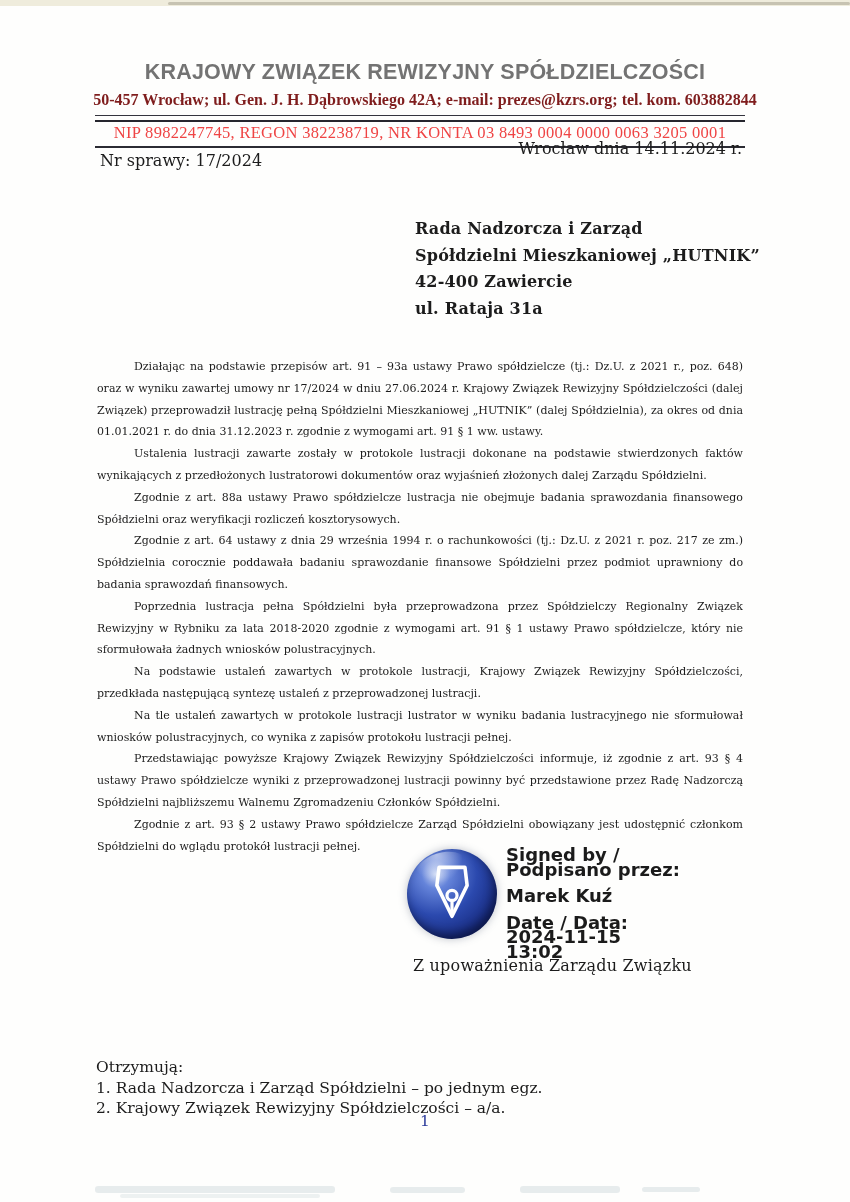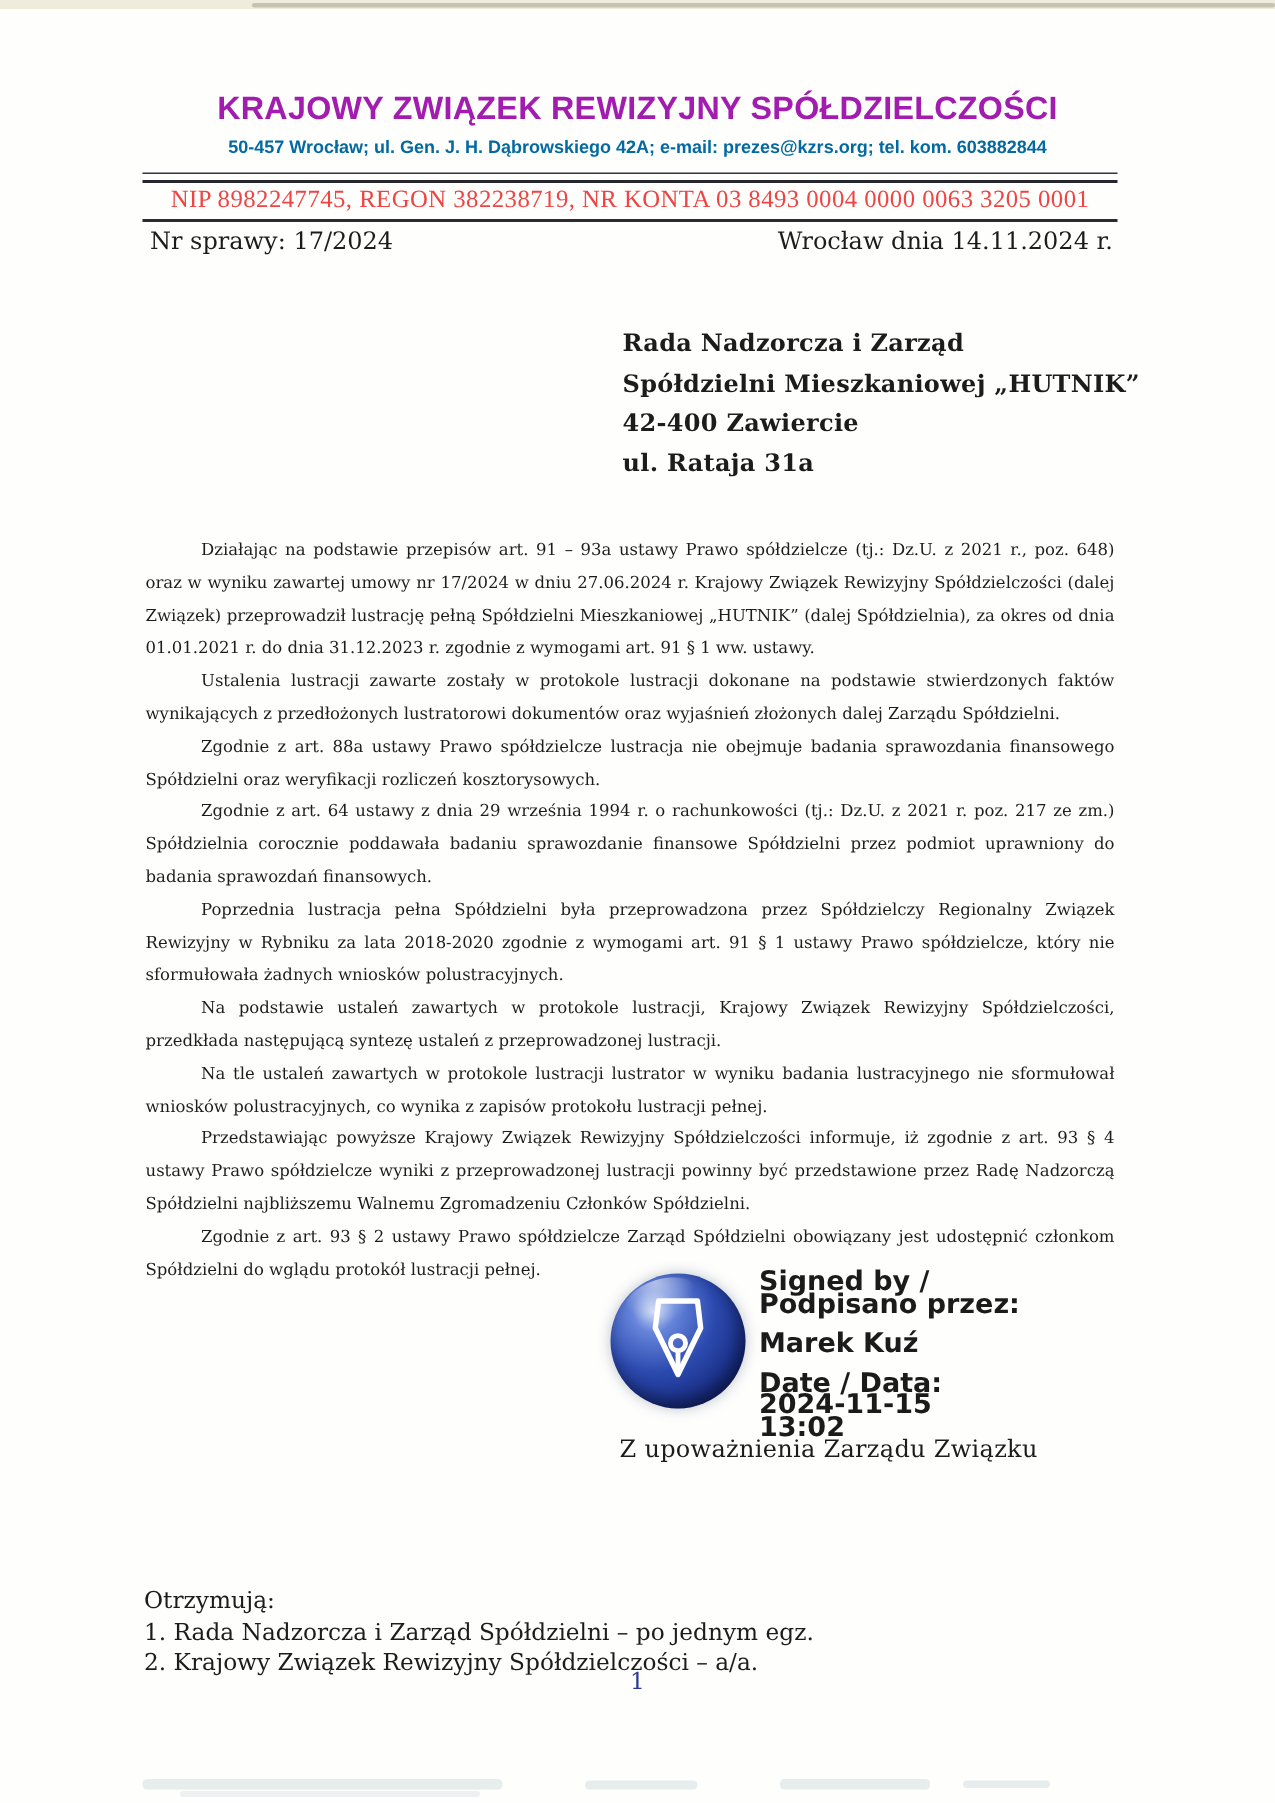--- a/index.html
+++ b/index.html
@@ -14,43 +14,43 @@
   .smudge{position:absolute;background:rgba(150,175,180,0.22);border-radius:3px;}
   .sm1{left:95px;top:1186px;width:240px;height:7px;}
   .sm2{left:390px;top:1187px;width:75px;height:6px;}
   .sm3{left:520px;top:1186px;width:100px;height:7px;}
   .sm4{left:642px;top:1187px;width:58px;height:5px;}
   .sm5{left:120px;top:1194px;width:200px;height:4px;background:rgba(150,175,180,0.16);}
   
   .org-name{
     position:absolute;left:0;top:60px;width:850px;text-align:center;
     font-family:"Liberation Sans",sans-serif;font-weight:700;font-size:21.5px;
-    color:#a21caf;letter-spacing:0.2px;
+    color:#737373;letter-spacing:0.2px;
   }
   .org-address{
     position:absolute;left:0;top:91px;width:850px;text-align:center;
-    font-family:Liberation Sans, sans-serif;font-weight:600;font-size:12px;
-    color:#0369a1;
+    font-family:Liberation Serif, serif;font-weight:600;font-size:16px;
+    color:#7f1d1d;
   }
   .rule-double{
     position:absolute;left:95px;top:115px;width:650px;height:4px;
     border-top:1px solid #34343e;border-bottom:2px solid #26262e;
   }
   .registry-line{
     position:absolute;left:95px;top:123px;width:650px;text-align:center;
     font-family:"Liberation Serif",serif;font-size:16.5px;color:#ef4444;
     letter-spacing:0.3px;
   }
   .rule-single{
     position:absolute;left:95px;top:146px;width:650px;height:0;
     border-top:2px solid #2b2b33;
   }
   
   .case-number{position:absolute;left:100px;top:151px;font-size:16px;}
-  .place-date{position:absolute;right:108px;top:151px;font-size:16px;}
+  .place-date{position:absolute;right:108px;top:139px;font-size:16px;}
   
   .recipient{
     position:absolute;left:415px;top:216px;width:360px;
     font-weight:700;font-size:16px;line-height:26.5px;letter-spacing:0.2px;
   }
   
   .body-text{
     position:absolute;left:97px;top:356px;width:646px;
     font-size:11px;line-height:21.8px;text-align:justify;
   }

